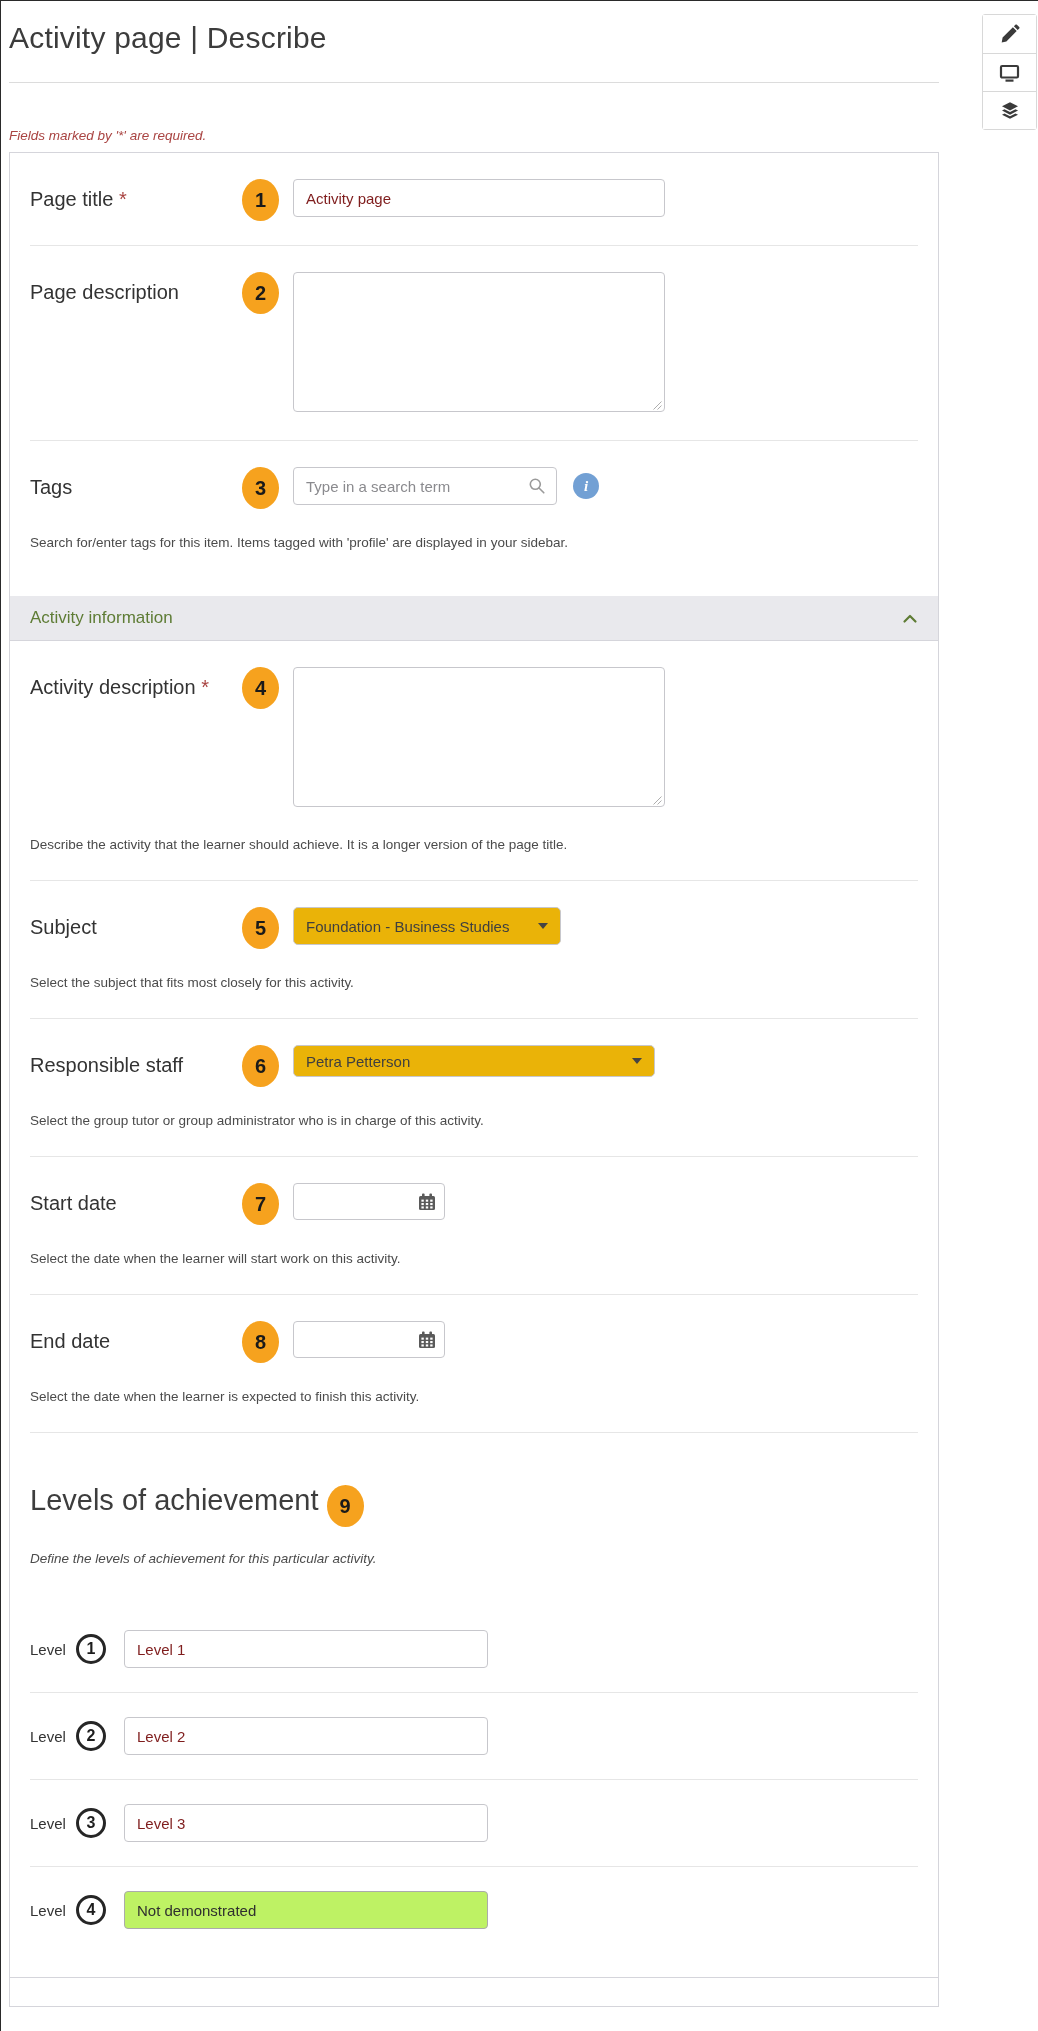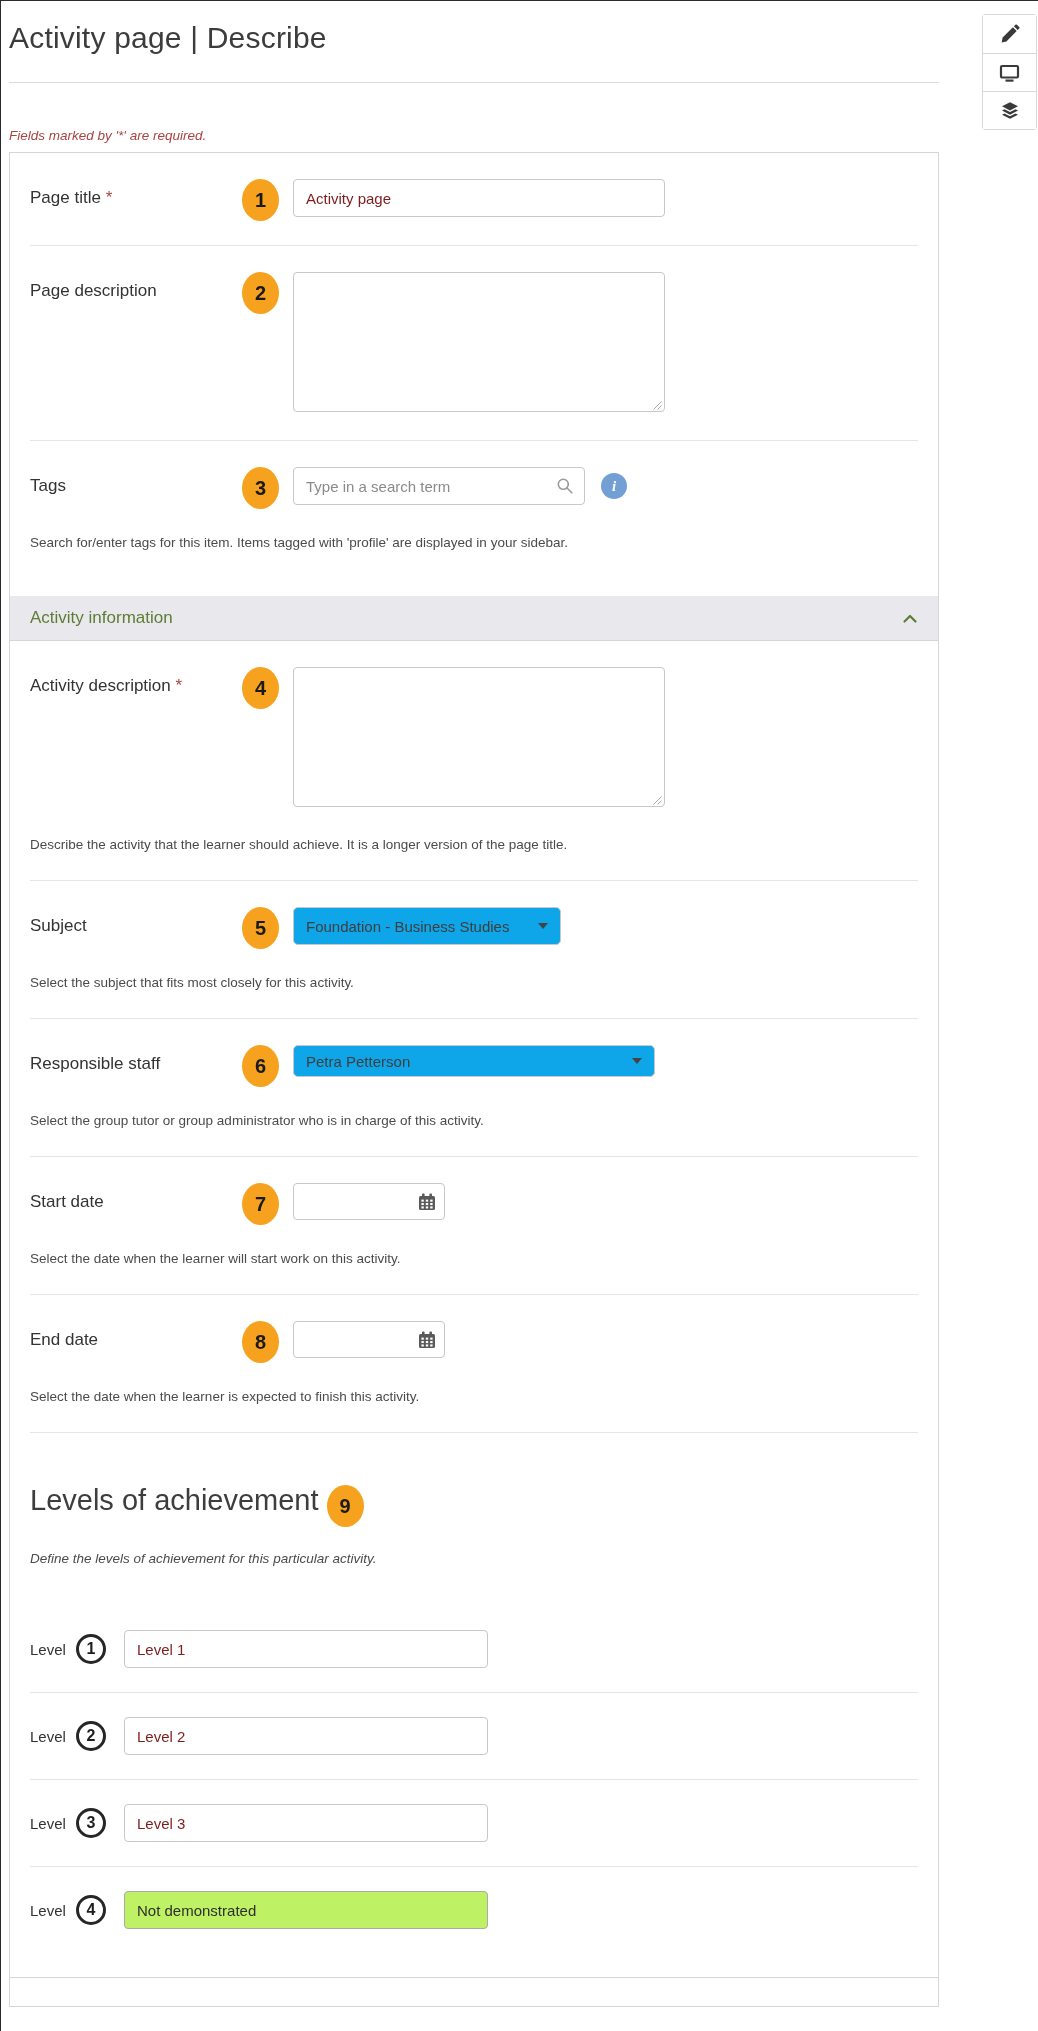--- a/index.html
+++ b/index.html
@@ -36,21 +36,21 @@
   }
   .sec-head .sec-title { color: #5e7c35; font-size: 17px; }
 
   .collapsed-head {
     display: flex; justify-content: space-between; align-items: center;
     padding: 14px 20px; border-top: 1px solid #d5d5db; background: #fff; cursor: pointer;
   }
 
   
   .form-row { display: flex; align-items: flex-start; padding: 26px 20px 24px; }
-  .label-col { flex: 0 0 212px; font-size: 17px; color: #333; padding-top: 9px; }
+  .label-col { flex: 0 0 212px; font-size: 20px; color: #333; padding-top: 9px; }
   .req-star { color: #a94442; }
   .badge-col { flex: 0 0 51px; }
   .badge {
     display: inline-flex; align-items: center; justify-content: center;
     width: 37px; height: 42px; border-radius: 50%;
     background: #f6a21e; color: #1a1a1a; font-weight: bold; font-size: 20px;
   }
   .divider { border-top: 1px solid #e6e6e6; margin: 0 20px; }
   .help { font-size: 13.5px; color: #4b4b4b; padding: 2px 20px 28px; }
   .help.help-tags { padding-bottom: 46px; }
@@ -61,41 +61,41 @@
     padding: 0 12px; font-size: 15px; color: #7f1d1d; font-family: inherit; background: #fff;
   }
   .textarea-wrap { position: relative; width: 372px; }
   textarea.text-area {
     width: 372px; height: 140px; border: 1px solid #c7c7cc; border-radius: 4px;
     padding: 8px 12px; font-size: 15px; color: #3f3f3f; font-family: inherit; resize: none;
   }
   .resize-grip { position: absolute; right: 3px; bottom: 6px; pointer-events: none; }
 
   .search-box {
-    display: flex; align-items: center; width: 292px; height: 38px;
+    display: flex; align-items: center; width: 264px; height: 38px;
     border: 1px solid #c7c7cc; border-radius: 4px; background: #fff;
   }
   .search-box input {
     flex: 1; min-width: 0; border: none; outline: none; padding: 0 6px 0 12px;
     font-size: 15px; color: #3f3f3f; font-family: inherit; background: transparent;
   }
   .search-box input::placeholder { color: #8a8a8e; opacity: 1; }
   .search-box .mag { margin-right: 10px; flex: 0 0 auto; }
 
   .info-btn {
     display: inline-flex; align-items: center; justify-content: center;
     width: 26px; height: 26px; border-radius: 50%; background: #72a0d4;
     color: #fff; margin: 6px 0 0 16px; cursor: pointer;
     font-family: "Liberation Serif", serif; font-style: italic; font-weight: bold; font-size: 15px;
   }
 
   .select {
     display: flex; align-items: center; justify-content: space-between;
     height: 38px; border: 1px solid #c7c7cc; border-radius: 5px;
-    padding: 0 12px; font-size: 15px; color: #3f3f3f; background: #0ea5e9; cursor: pointer;
+    padding: 0 12px; font-size: 15px; color: #3f3f3f; background: #eab308; cursor: pointer;
   }
   .select-subject { width: 268px; }
   .select-staff { width: 362px; height: 32px; }
 
   .date-box {
     display: flex; align-items: center; width: 152px; height: 37px;
     border: 1px solid #c7c7cc; border-radius: 4px; background: #fff;
   }
   .date-box input {
     flex: 1; min-width: 0; border: none; outline: none; padding: 0 6px 0 10px;

